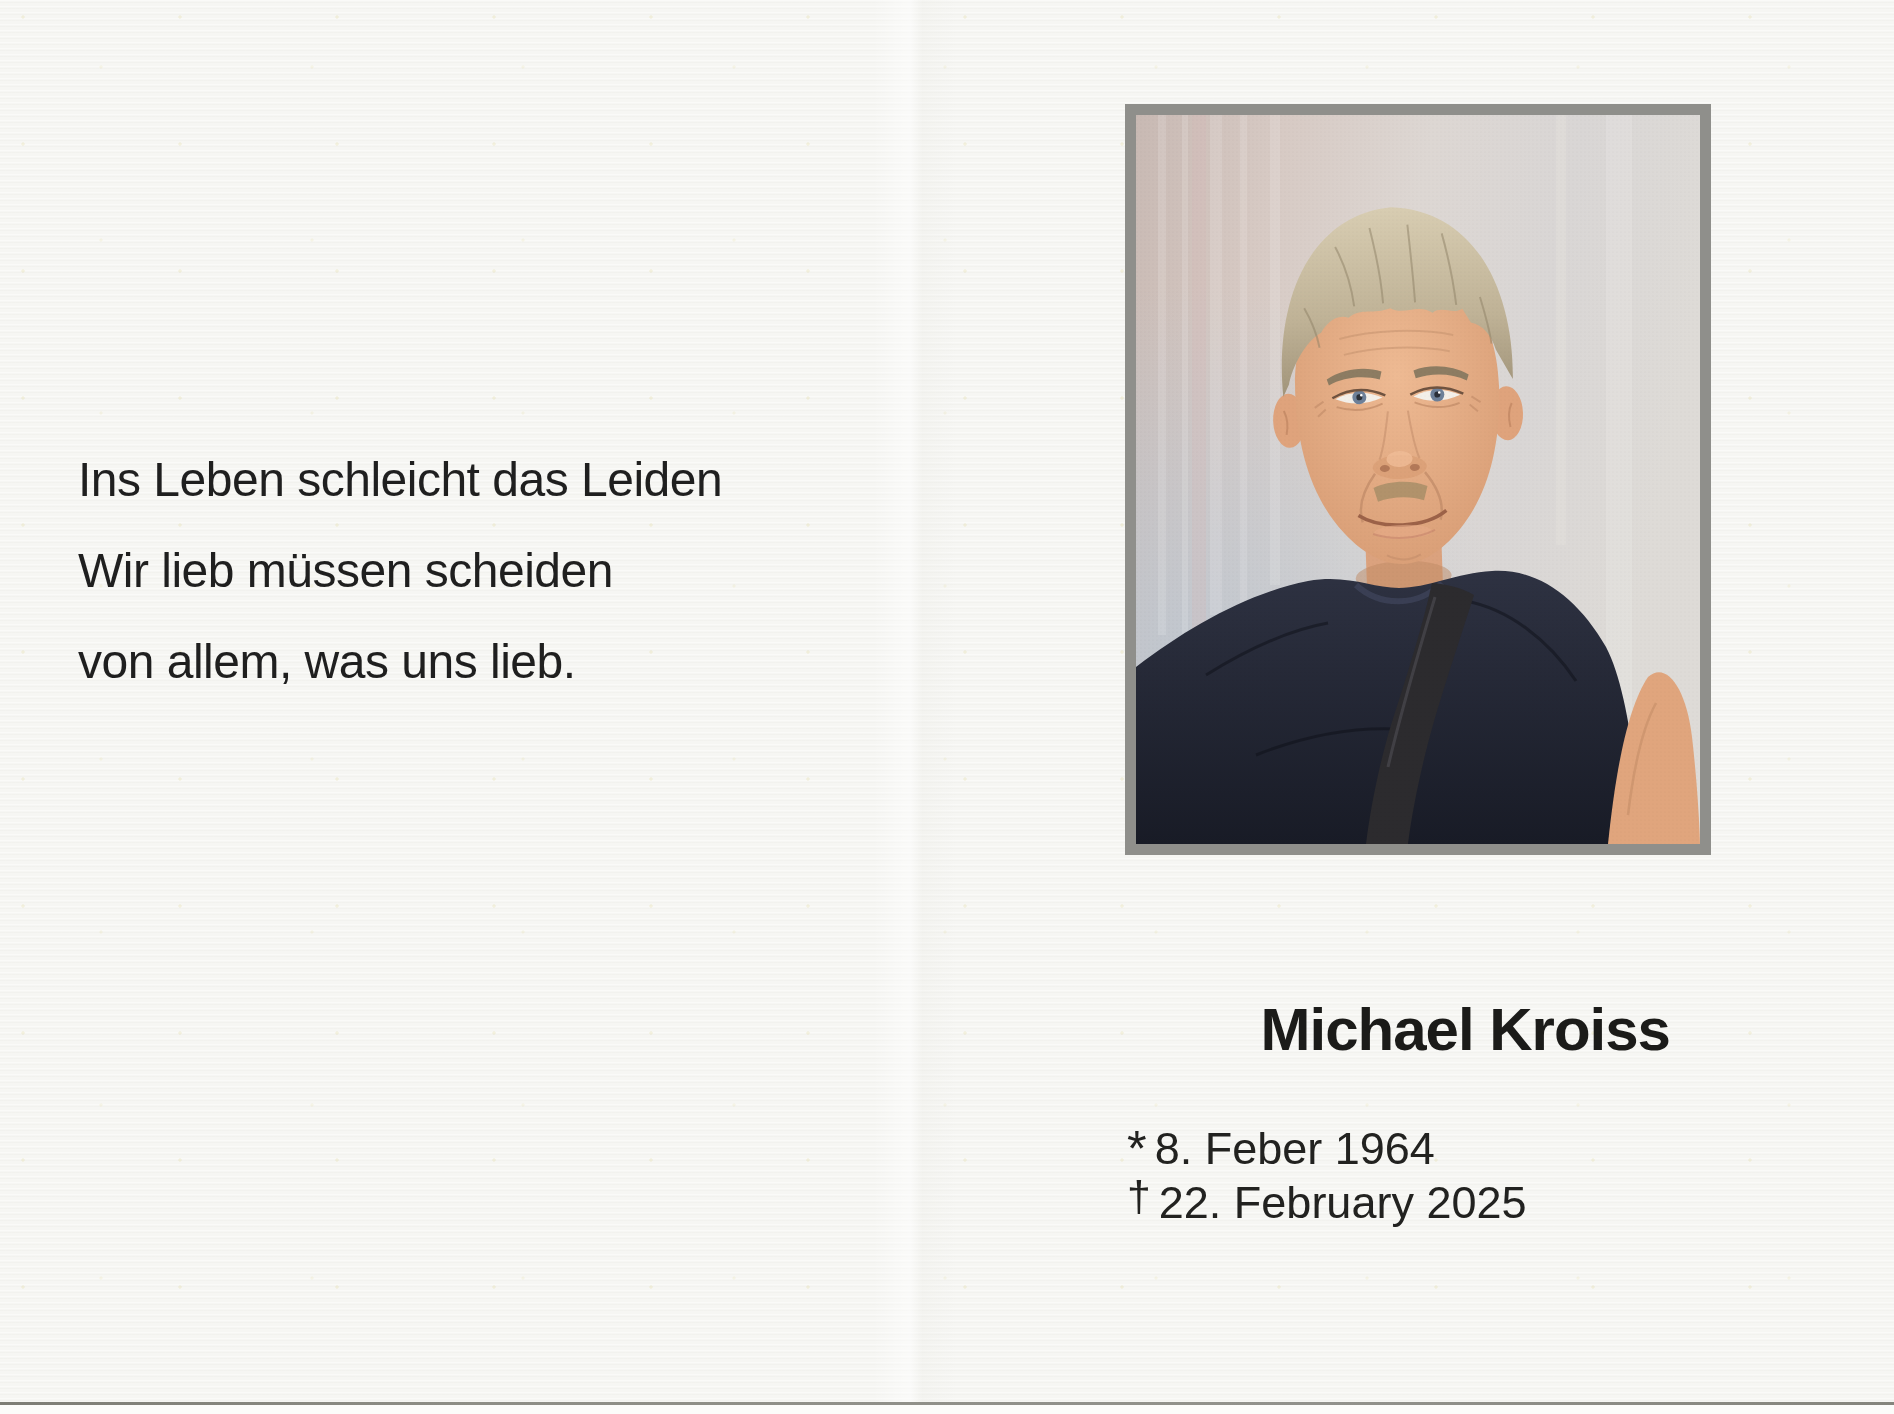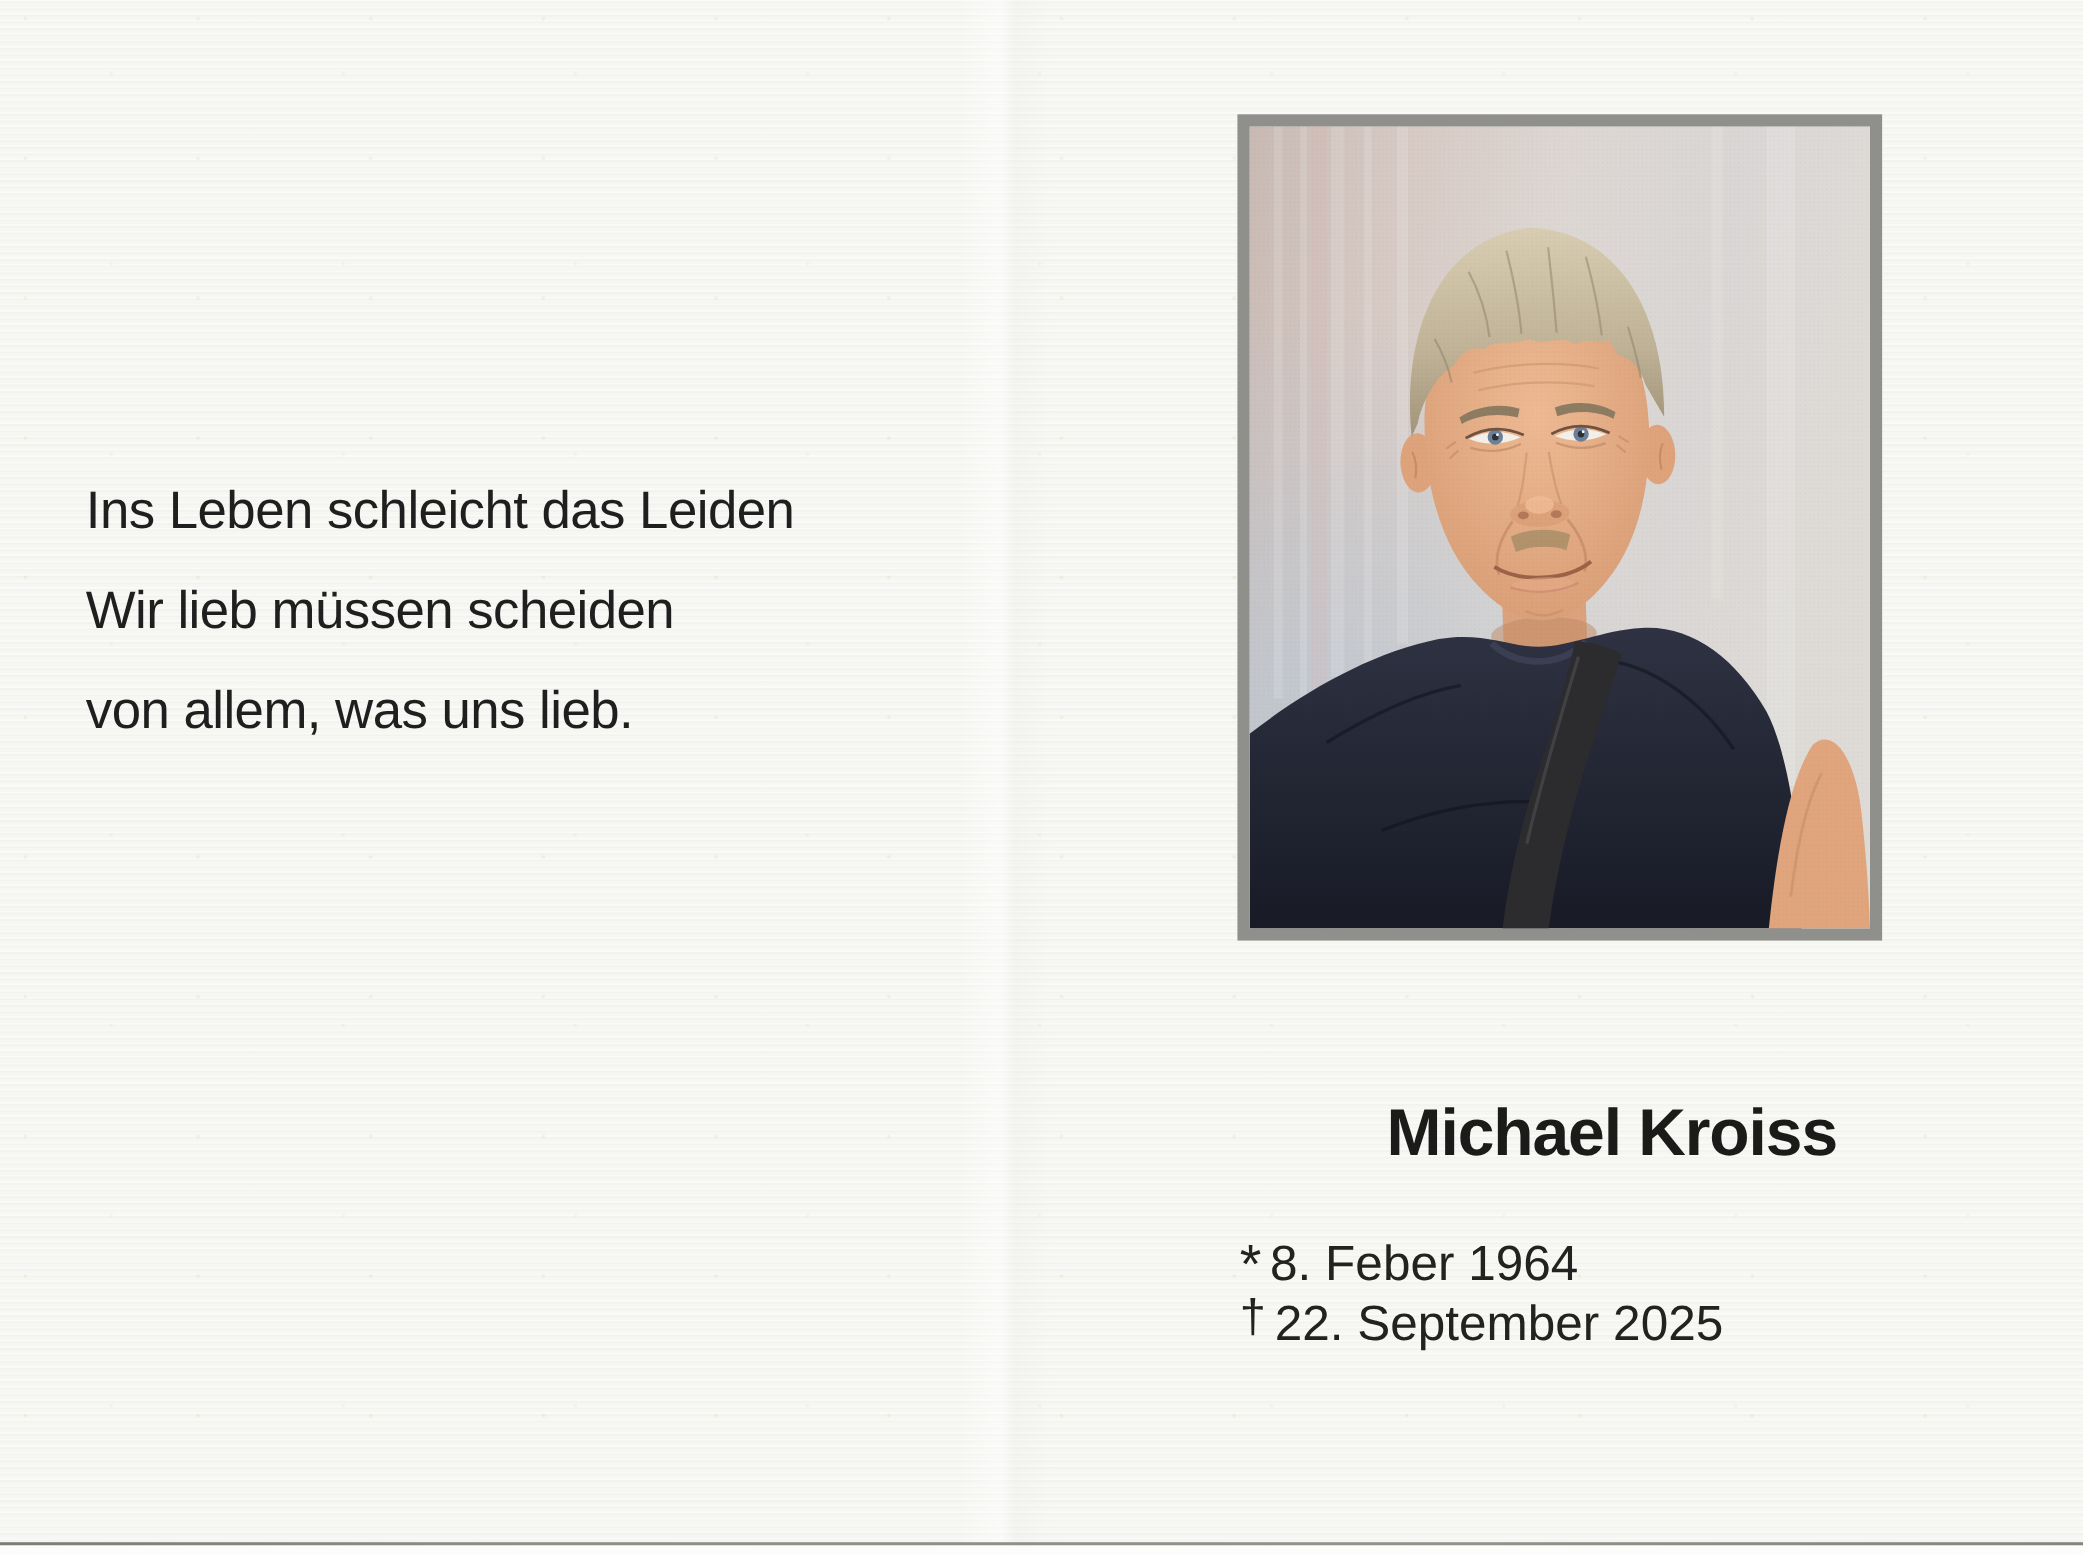--- a/index.html
+++ b/index.html
@@ -16,21 +16,21 @@
       radial-gradient(circle at 101px 67px, rgba(214,202,110,.13) 1.2px, transparent 2px),
       repeating-linear-gradient(180deg, rgba(255,255,255,.45) 0 1px, rgba(233,233,228,.30) 2px 3px, rgba(246,246,243,0) 3px 6px);
     background-size:157px 127px, 211px 173px, auto;
   }
   .fold-highlight{
     position:absolute;top:0;bottom:0;left:872px;width:84px;
     background:linear-gradient(90deg, rgba(255,255,255,0) 0%, rgba(255,255,255,.5) 45%, rgba(233,233,228,.25) 60%, rgba(255,255,255,0) 100%);
     pointer-events:none;
   }
   .poem{
-    position:absolute;left:78px;top:419px;
+    position:absolute;left:78px;top:434px;
     font-size:48px;line-height:91px;letter-spacing:-.5px;
     color:#1f1f1f;white-space:nowrap;
   }
   .poem .line{display:block;}
   .photo-frame{
     position:absolute;left:1125px;top:104px;width:586px;height:751px;
     box-sizing:border-box;border:11px solid #8f8f8b;background:#d8d2cc;
     box-shadow:inset 0 0 0 1px rgba(255,255,255,.55);
   }
   .photo-frame svg{display:block;width:564px;height:729px;}
@@ -214,18 +214,18 @@
       <path d="M 299 482 C 284 532 266 592 252 652" stroke="#504e55" stroke-width="3" fill="none" opacity="0.6"></path>
 
       <rect x="0" y="0" width="564" height="729" fill="url(#halftone)" opacity="0.05"></rect>
     </svg>
   </div>
 
   <div class="name">Michael Kroiss</div>
 
   <div class="dates">
     <span class="date-line"><span class="sym-star">*</span><span>8. Feber 1964</span></span>
-    <span class="date-line"><span class="sym-dagger">†</span><span>22. September 2025</span></span>
+    <span class="date-line"><span class="sym-dagger">†</span><span>22. February 2025</span></span>
   </div>
 
   <div class="scan-edge"></div>
   <div class="scan-below"></div>
 </div>
 
 </body></html>

